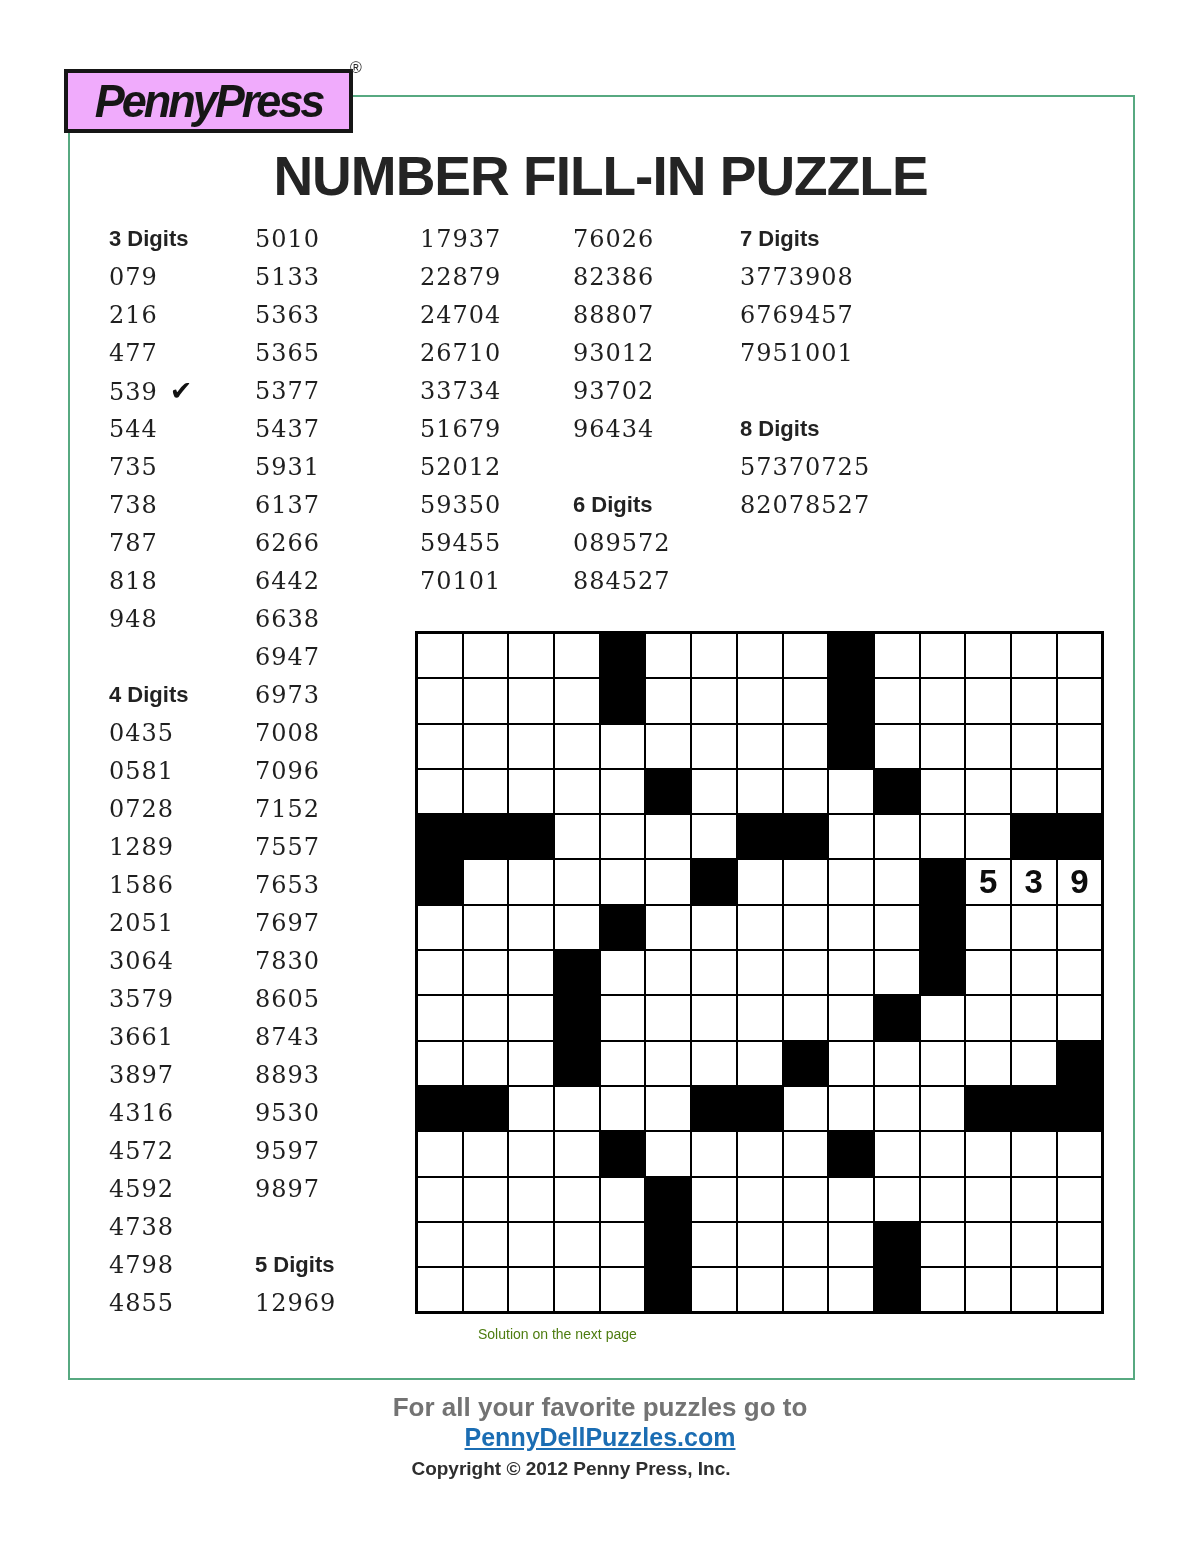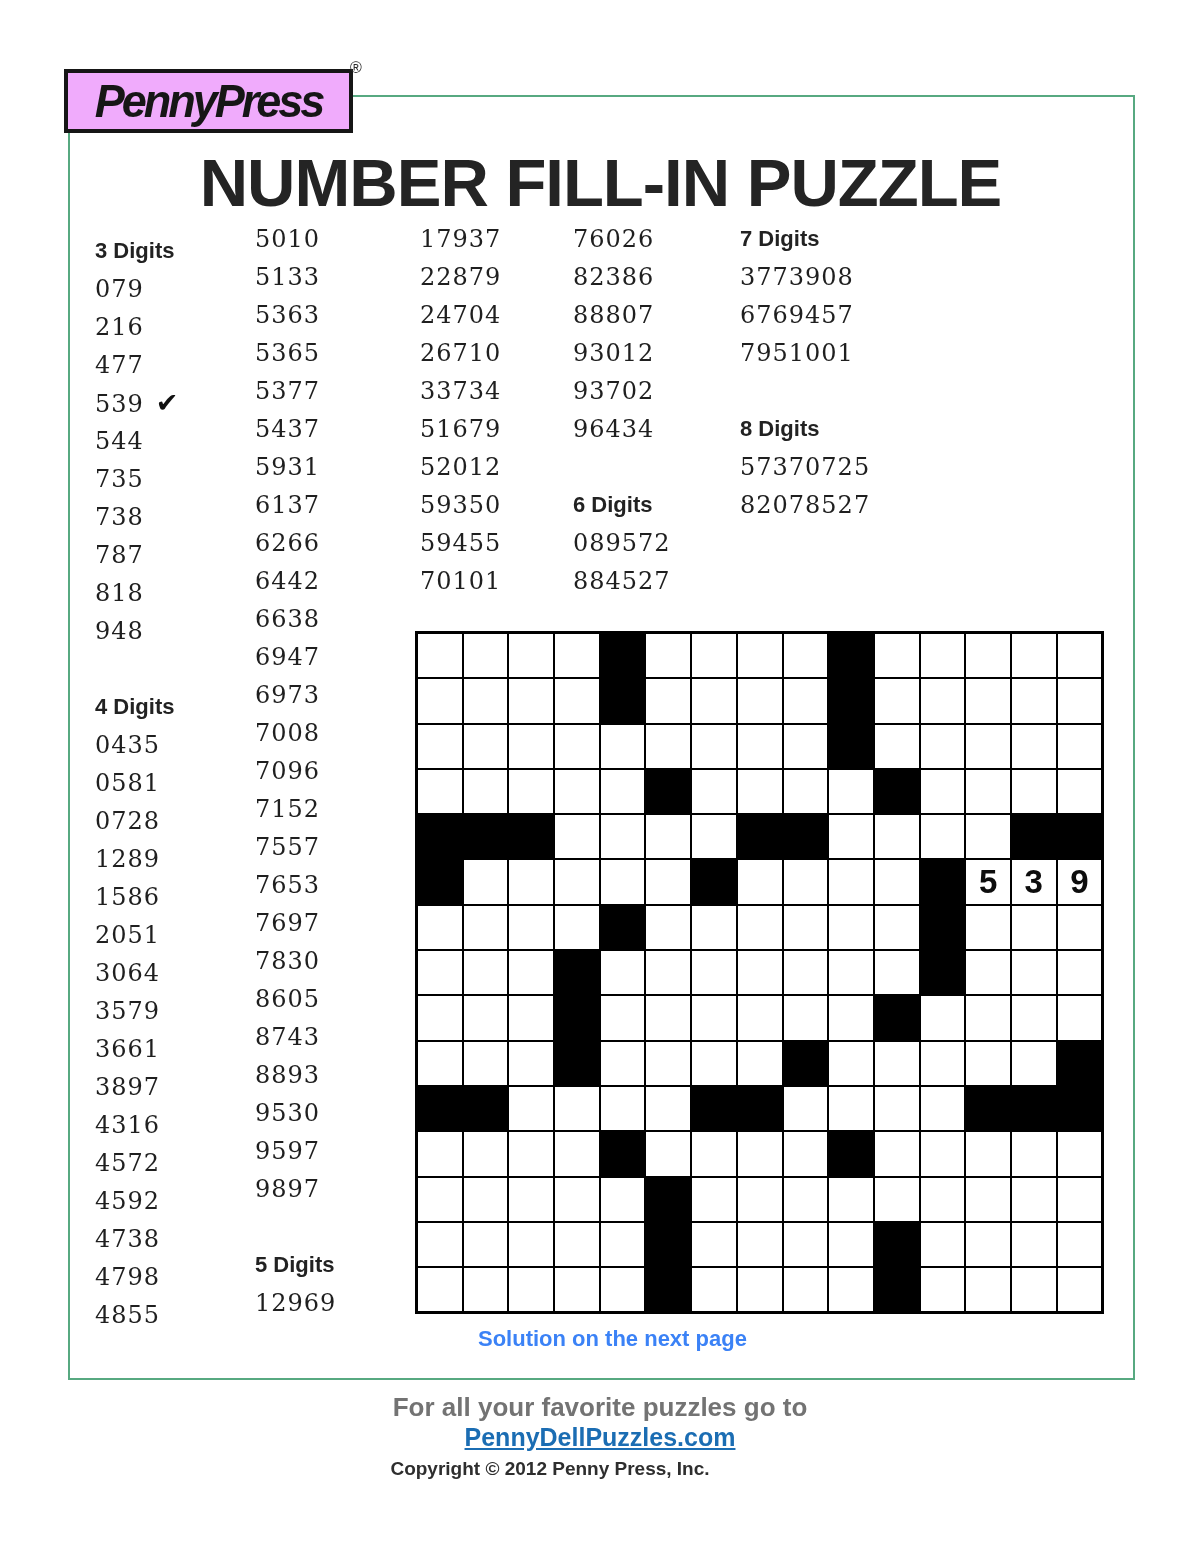--- a/index.html
+++ b/index.html
@@ -19,47 +19,47 @@
     display:flex;align-items:center;justify-content:center;
   }
   .logo-text{
     font-weight:bold;font-style:italic;font-size:45px;letter-spacing:-3px;
     color:#161616;transform:scaleY(1.04);white-space:nowrap;
   }
   .reg-mark{position:absolute;left:350px;top:59px;font-size:16px;color:#2a2a2a;z-index:3;}
   
   .page-title{
     position:absolute;left:68px;top:144px;width:1065px;text-align:center;
-    font-size:67px;font-weight:bold;letter-spacing:-1px;color:#242424;z-index:2;white-space:nowrap;
+    font-size:55px;font-weight:bold;letter-spacing:-1px;color:#242424;z-index:2;white-space:nowrap;
   }
   
   .list-col{position:absolute;top:220px;width:170px;z-index:2;}
-  .col1{left:95px;margin-top:12px;} .col2{left:255px;} .col3{left:420px;} .col4{left:573px;} .col5{left:740px;} .col6{left:945px;}
+  .col1{left:109px;} .col2{left:255px;} .col3{left:420px;} .col4{left:573px;} .col5{left:740px;} .col6{left:945px;}
   .entry{height:38px;line-height:38px;white-space:nowrap;}
   .entry.num{font-family:"DejaVu Serif",serif;font-size:24px;letter-spacing:1px;color:#1f1f1f;}
   .entry.head{font-size:22px;font-weight:bold;color:#222;letter-spacing:0;}
   .chk{font-family:"DejaVu Sans",sans-serif;font-size:27px;font-weight:bold;margin-left:12px;letter-spacing:0;color:#111;}
   
   .fill-grid{
     position:absolute;left:415px;top:631px;z-index:2;
     display:grid;grid-template-columns:repeat(15,45.7px);grid-auto-rows:45.3px;
     border:2px solid #000;background:#fff;
   }
   .cell{border:1px solid #000;box-sizing:border-box;background:#fff;
     display:flex;align-items:center;justify-content:center;
     font-size:33px;font-weight:bold;color:#0d0d0d;}
   .cell.blk{background:#000;}
   
-  .grid-caption{position:absolute;left:478px;top:1326px;font-size:22px;font-weight:bold;color:#3b82f6;z-index:2;}
+  .grid-caption{position:absolute;left:478px;top:1326px;font-size:14px;font-weight:normal;color:#4d7c0f;z-index:2;}
   .footer-tagline{position:absolute;left:0;top:1392px;width:1200px;text-align:center;
     font-size:26px;font-weight:bold;color:#737373;z-index:2;}
   .footer-link{position:absolute;left:0;top:1423px;width:1200px;text-align:center;z-index:2;}
   .footer-link a{font-size:25px;font-weight:bold;color:#1b6db3;text-decoration:underline;}
   .footer-copy{position:absolute;left:0;top:1458px;width:1100px;text-align:center;
-    font-size:19px;font-weight:bold;color:#2e2e2e;z-index:2;}
+    font-size:19px;font-weight:bold;color:#2e2e2e;z-index:2;padding-left:21px;}
 </style>
 </head>
 <body>
 
 <div id="page">
 
   <div class="content-frame"></div>
 
   <div class="logo-box">
     <span class="logo-text">PennyPress</span>

